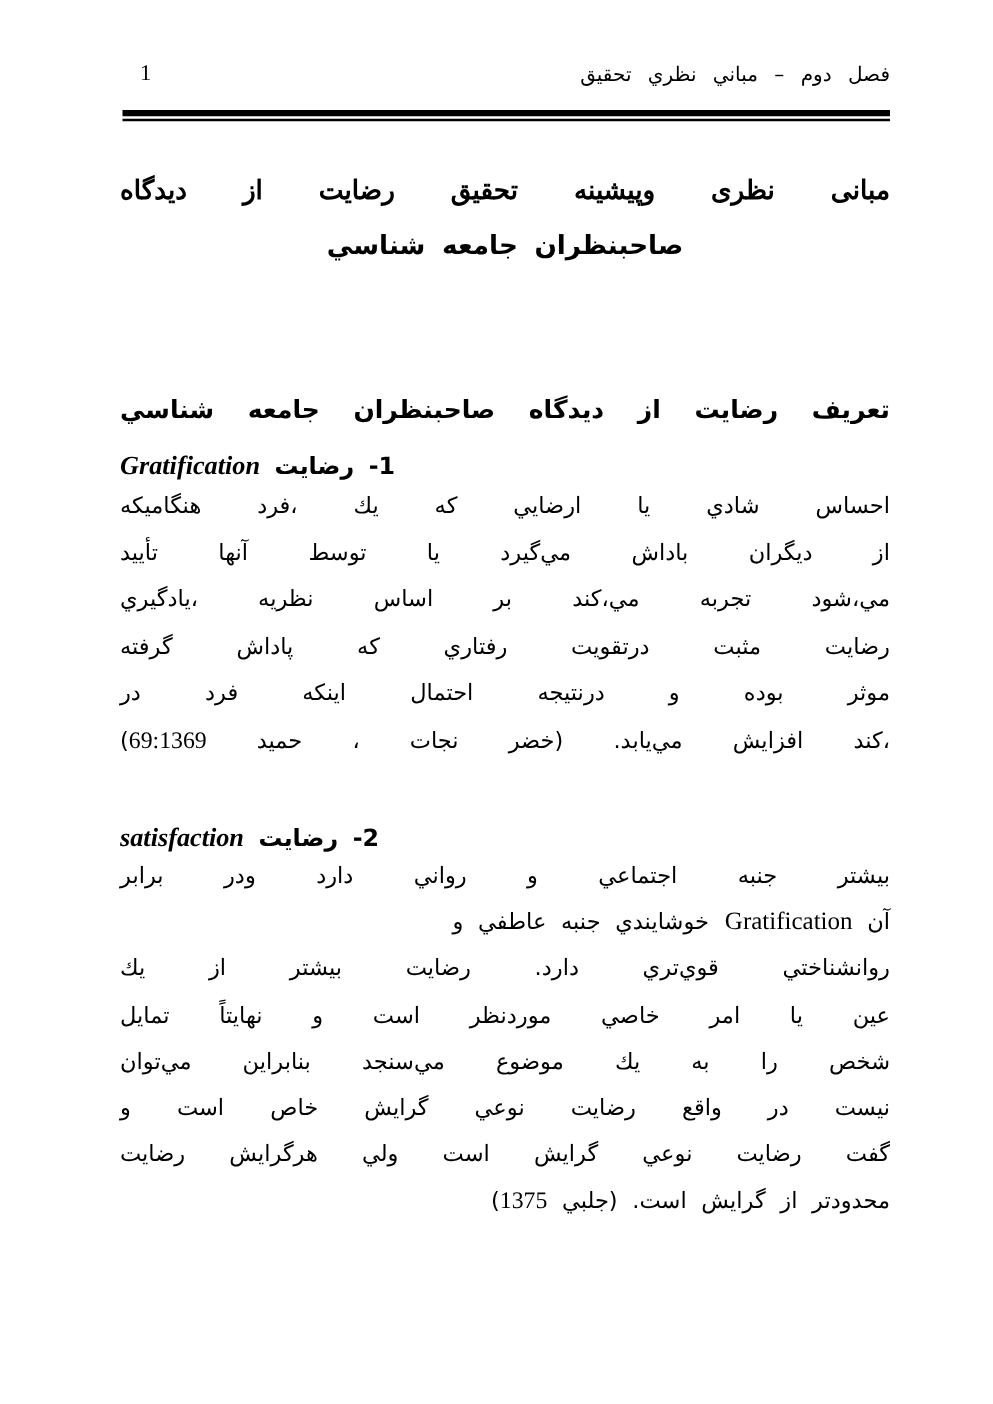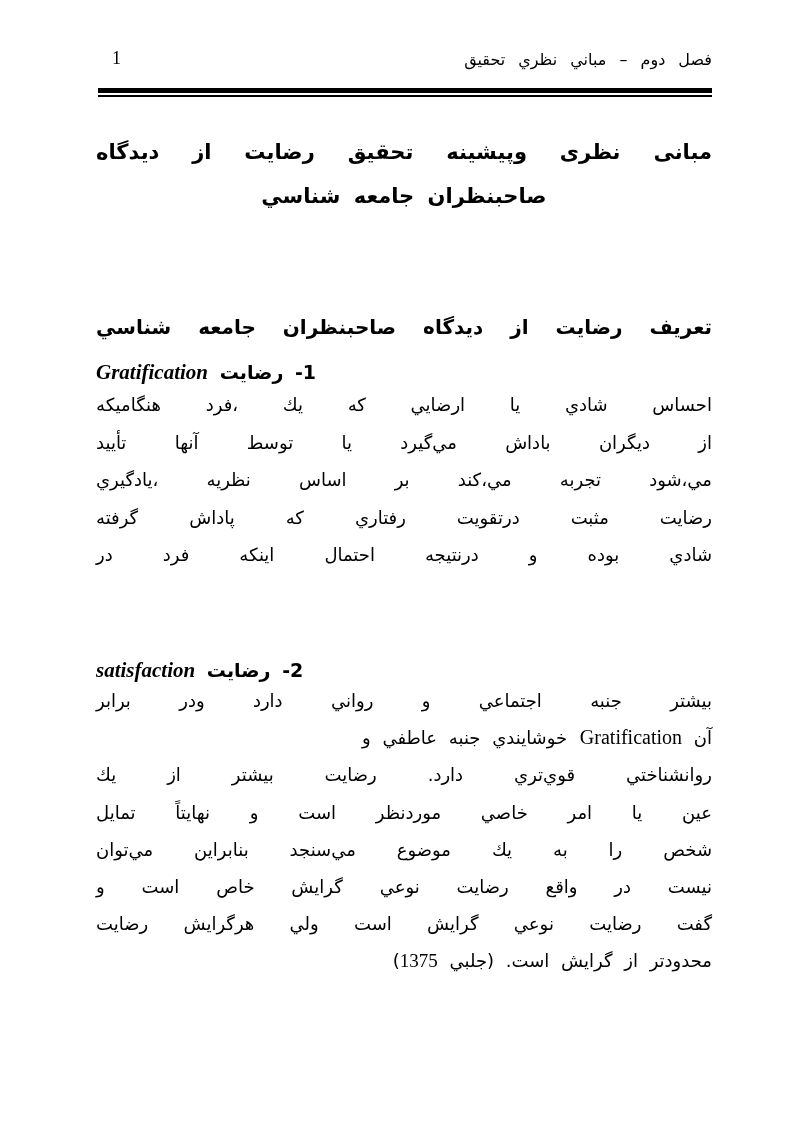--- a/index.html
+++ b/index.html
@@ -20,21 +20,21 @@
   }
   .header-rule{
     position:absolute;top:88px;left:98px;right:82px;height:2px;
     border-top:5px solid #000;border-bottom:2px solid #000;
   }
   
   .doc-title{
     position:absolute;top:130px;left:96px;right:82px;direction:rtl;
     font-weight:bold;font-size:21px;line-height:44px;letter-spacing:1px;word-spacing:6px;
   }
-  .title-line-1{text-align:justify;text-align-last:justify;}
+  .title-line-1{text-align:justify;text-align-last:justify;font-family:Liberation Serif, serif;}
   .title-line-2{text-align:center;}
   
   .section-heading{
     position:absolute;top:312px;left:96px;right:82px;direction:rtl;
     font-weight:bold;font-size:20px;line-height:30px;letter-spacing:1px;word-spacing:5px;
     text-align:justify;text-align-last:justify;
   }
   
   .item-heading{
     position:absolute;left:96px;right:82px;direction:rtl;text-align:left;
@@ -87,21 +87,22 @@
     <span>1-</span>
     <span>رضايت</span>
     <span class="enh">Gratification</span>
   </div>
 
   <div class="para para-1">
     <div class="bline">احساس شادي يا ارضايي كه يك ،فرد هنگاميكه</div>
     <div class="bline">از ديگران باداش مي‌گيرد يا توسط آنها تأييد</div>
     <div class="bline">مي،شود تجربه مي،كند بر اساس نظريه ،يادگيري</div>
     <div class="bline">رضايت مثبت درتقويت رفتاري كه پاداش گرفته</div>
-    <div class="bline">شادي بوده و درنتيجه احتمال اينكه فرد در</div>
+    <div class="bline">موثر بوده و درنتيجه احتمال اينكه فرد در</div>
+    <div class="bline"><span>،كند افزايش مي‌يابد. (خضر نجات ، حميد </span><span class="num">69:1369</span><span>)</span></div>
   </div>
 
   <div class="item-heading item-heading-2">
     <span>2-</span>
     <span>رضايت</span>
     <span class="enh">satisfaction</span>
   </div>
 
   <div class="para para-2">
     <div class="bline">بيشتر جنبه اجتماعي و رواني دارد ودر برابر</div>

